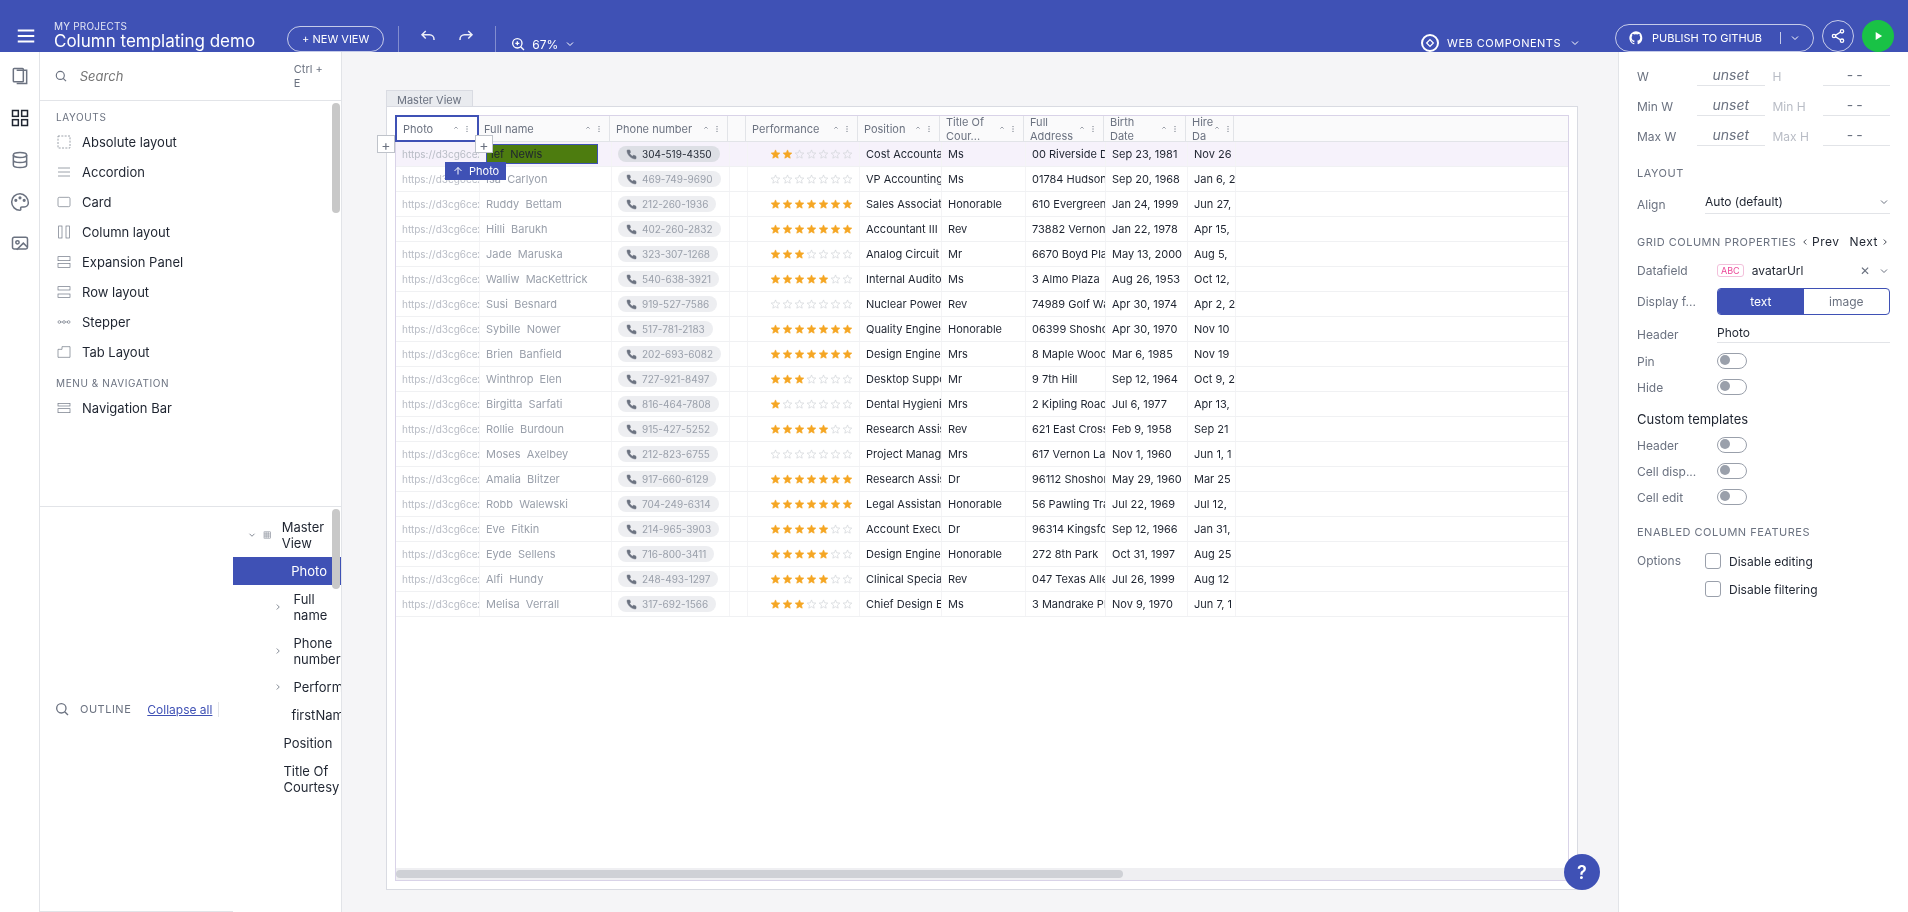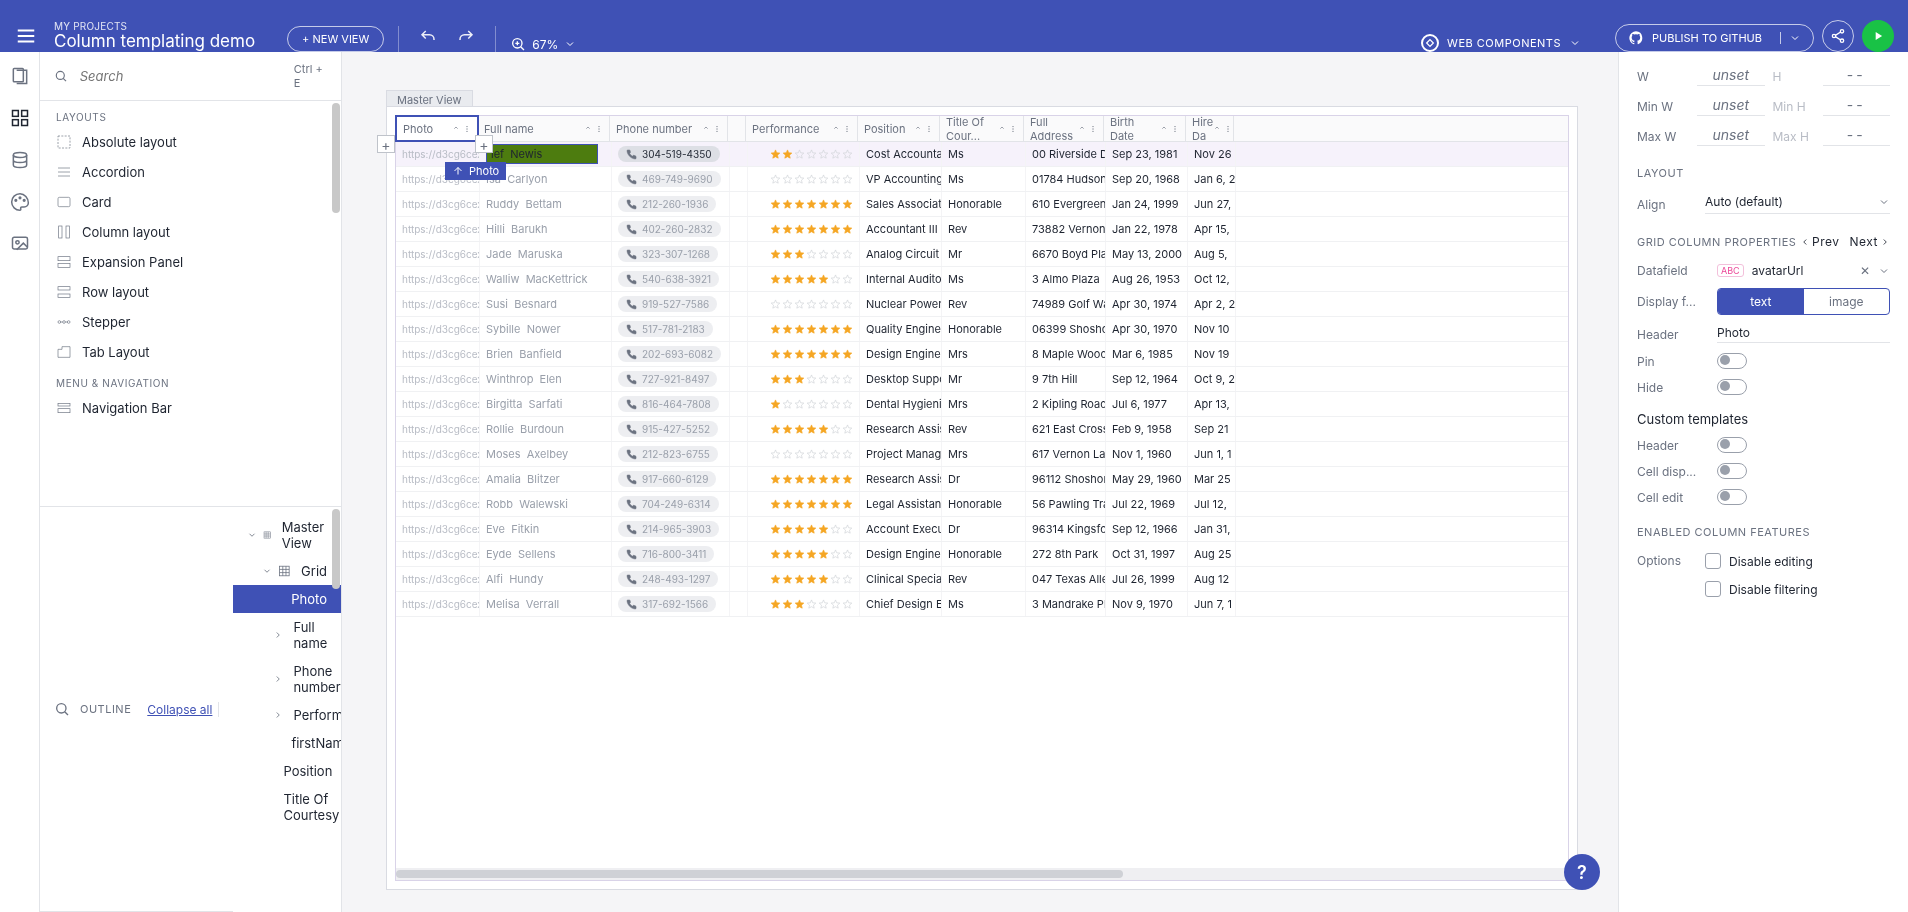--- a/index.html
+++ b/index.html
@@ -346,32 +346,20 @@
               <svg viewBox="0 0 24 24" fill="none" stroke-width="2">
                 <path d="M6 9l6 6 6-6"></path>
               </svg>
             </span>
             <svg viewBox="0 0 24 24" width="14" height="14" stroke="#6b7280" fill="none" stroke-width="1.5">
               <rect x="3" y="3" width="18" height="18"></rect>
               <path d="M3 9h18M3 15h18M9 3v18M15 3v18"></path>
             </svg>
             <span style="margin-left:4px">Master View</span>
           </div>
-          <div class="tnode d1">
-            <span class="ar">
-              <svg viewBox="0 0 24 24" fill="none" stroke-width="2">
-                <path d="M6 9l6 6 6-6"></path>
-              </svg>
-            </span>
-            <svg viewBox="0 0 24 24" width="14" height="14" stroke="#6b7280" fill="none" stroke-width="1.5">
-              <rect x="3" y="3" width="18" height="18"></rect>
-              <path d="M3 9h18M3 15h18M9 3v18M15 3v18"></path>
-            </svg>
-            <span style="margin-left:4px">Grid</span>
-          </div>
           <div class="tnode d2 sel">
             <span class="ar"></span>
             <span style="margin-left:4px">Photo</span>
           </div>
           <div class="tnode d2">
             <span class="ar">
               <svg viewBox="0 0 24 24" fill="none" stroke-width="2">
                 <path d="M9 6l6 6-6 6"></path>
               </svg>
             </span>

